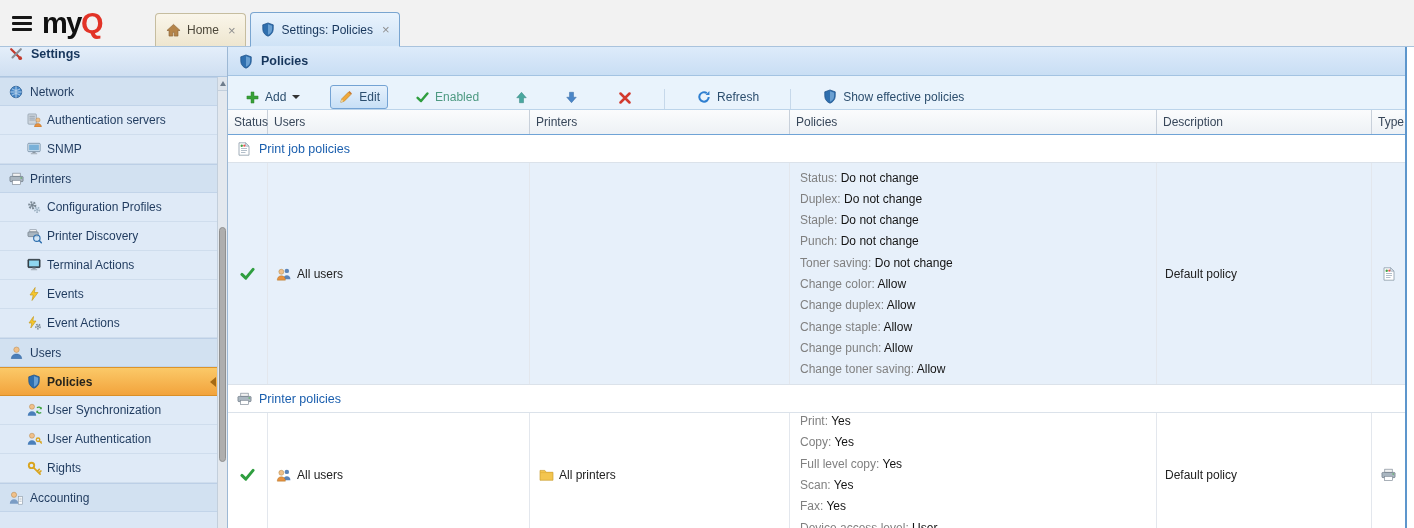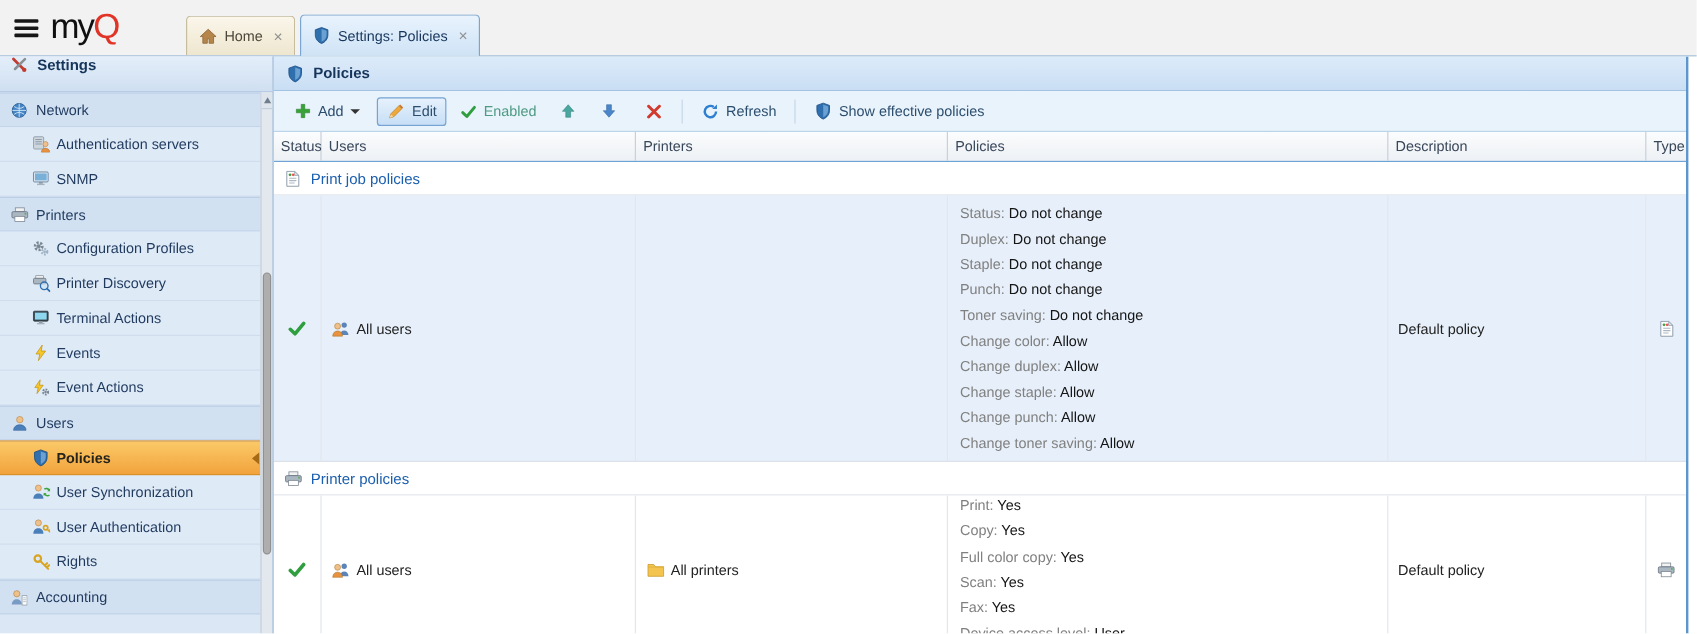--- a/index.html
+++ b/index.html
@@ -5,21 +5,21 @@
   *{box-sizing:border-box;margin:0;padding:0}
   html,body{width:1414px;height:528px;overflow:hidden}
   body{font-family:"Liberation Sans","DejaVu Sans",sans-serif;font-size:12px;color:#222;background:#fff}
   .app{width:1414px;height:528px;display:flex;flex-direction:column;overflow:hidden}
 
   
   .topbar{flex:0 0 47px;height:47px;background:#f2f2f2;border-bottom:1px solid #a9c3dd;display:flex;align-items:flex-end;position:relative}
   .brand{position:absolute;left:0;top:0;height:47px;display:flex;align-items:center;padding-left:12px}
   .hamburger{width:20px;display:flex;flex-direction:column;gap:3px;margin-right:10px;cursor:pointer}
   .hamburger span{display:block;height:3px;background:#161616;border-radius:1px}
-  .logo{font-weight:normal;font-size:29px;letter-spacing:-1.5px;line-height:1}
+  .logo{font-weight:bold;font-size:29px;letter-spacing:-1.5px;line-height:1}
   .logo-my{color:#101010}
   .logo-q{color:#e23327}
   .tabs{display:flex;align-items:flex-end;gap:4px;margin-left:155px}
   .tab{height:33px;display:flex;align-items:center;gap:6px;padding:0 9px;border:1px solid #c6bd9f;border-bottom:none;border-radius:4px 4px 0 0;background:linear-gradient(#faf6ea,#eee6cf);color:#4c473a;cursor:pointer;white-space:nowrap}
   .tab.active{height:35px;border-color:#79a5d0;background:linear-gradient(#e9f3fd,#cfe3f6);color:#16355b;margin-bottom:-1px;border-bottom:1px solid #dcebfa}
   .tab-close{color:#8f8f8f;font-size:13px;margin-left:3px;line-height:1}
 
   
   .bodyrow{flex:1;display:flex;min-height:0}
 
@@ -37,21 +37,21 @@
   
   .sb-scrollbar{position:absolute;top:30px;right:0;bottom:0;width:10px;background:#e3e8ee;border-left:1px solid #c3cfdc}
   .sb-arrow-up{height:14px;display:flex;align-items:center;justify-content:center;background:#dfe5ec;border-bottom:1px solid #c3cfdc;cursor:pointer}
   .sb-arrow-up::before{content:"";border-left:3.5px solid transparent;border-right:3.5px solid transparent;border-bottom:5px solid #6f7d8c}
   .sb-thumb{position:absolute;left:1px;right:1px;top:150px;height:235px;background:#aeaeae;border:1px solid #909090;border-radius:4px;cursor:grab}
 
   
   .main{flex:0 0 1179px;width:1179px;display:flex;flex-direction:column;background:#fff;border-right:2px solid #5d96cc;min-height:0}
   .main-header{flex:0 0 29px;height:29px;display:flex;align-items:center;gap:7px;padding:0 10px;background:linear-gradient(#ddebfa,#c9def4);border-bottom:1px solid #a3c3e2;font-weight:bold;color:#16355b;font-size:12.5px}
 
-  .toolbar{flex:0 0 34px;height:34px;display:flex;align-items:center;gap:2px;padding:0 8px;background:#e9f3fc;border-bottom:1px solid #bcd4ea}
+  .toolbar{flex:0 0 34px;height:34px;display:flex;align-items:flex-end;gap:18px;padding:0 8px;background:#e9f3fc;border-bottom:1px solid #bcd4ea}
   .tbtn{display:flex;align-items:center;gap:5px;padding:4px 7px;border:1px solid transparent;border-radius:3px;color:#2c4e6e;cursor:pointer;white-space:nowrap}
   .tbtn.selected{background:linear-gradient(#e6f1fc,#c7dff6);border-color:#74a3d4}
   .tbtn.enabled-btn{color:#4e9a82}
   .caret{width:0;height:0;border-left:4px solid transparent;border-right:4px solid transparent;border-top:4px solid #333;margin-left:1px}
   .tsep{width:1px;height:20px;background:#c6d8ea;margin:0 5px}
   .gap-left{margin-left:4px}
 
   
   .grid{flex:1;display:flex;flex-direction:column;min-height:0;overflow:hidden}
   .grid-head{flex:0 0 25px;height:25px;display:grid;grid-template-columns:40px 262px 260px 367px 215px 1fr;background:linear-gradient(#fbfcfd,#edf1f5);border-bottom:1px solid #6fa3d6}
@@ -507,21 +507,21 @@
               <svg width="15" height="13" viewBox="0 0 16 14">
                   <path d="M1 2.6h5.2L7.8 4.6H15v8.6H1z" fill="#f3c54f" stroke="#c89a2e" stroke-width="0.7"></path>
                   <path d="M1 4.9h14" stroke="#e0ae38" stroke-width="0.7"></path>
                 </svg>
             </span>
             <span>All printers</span>
           </div>
           <div class="cell policies">
               <div class="policy-line"><span class="p-label">Print: </span><span class="p-value">Yes</span></div>
               <div class="policy-line"><span class="p-label">Copy: </span><span class="p-value">Yes</span></div>
-              <div class="policy-line"><span class="p-label">Full color copy: </span><span class="p-value">Yes</span></div>
+              <div class="policy-line"><span class="p-label">Full level copy: </span><span class="p-value">Yes</span></div>
               <div class="policy-line"><span class="p-label">Scan: </span><span class="p-value">Yes</span></div>
               <div class="policy-line"><span class="p-label">Fax: </span><span class="p-value">Yes</span></div>
               <div class="policy-line"><span class="p-label">Device access level: </span><span class="p-value">User</span></div>
             </div>
           <div class="cell">
             <span>Default policy</span>
           </div>
           <div class="cell type">
             <span class="icon16">
               <svg width="15" height="14" viewBox="0 0 16 14">

